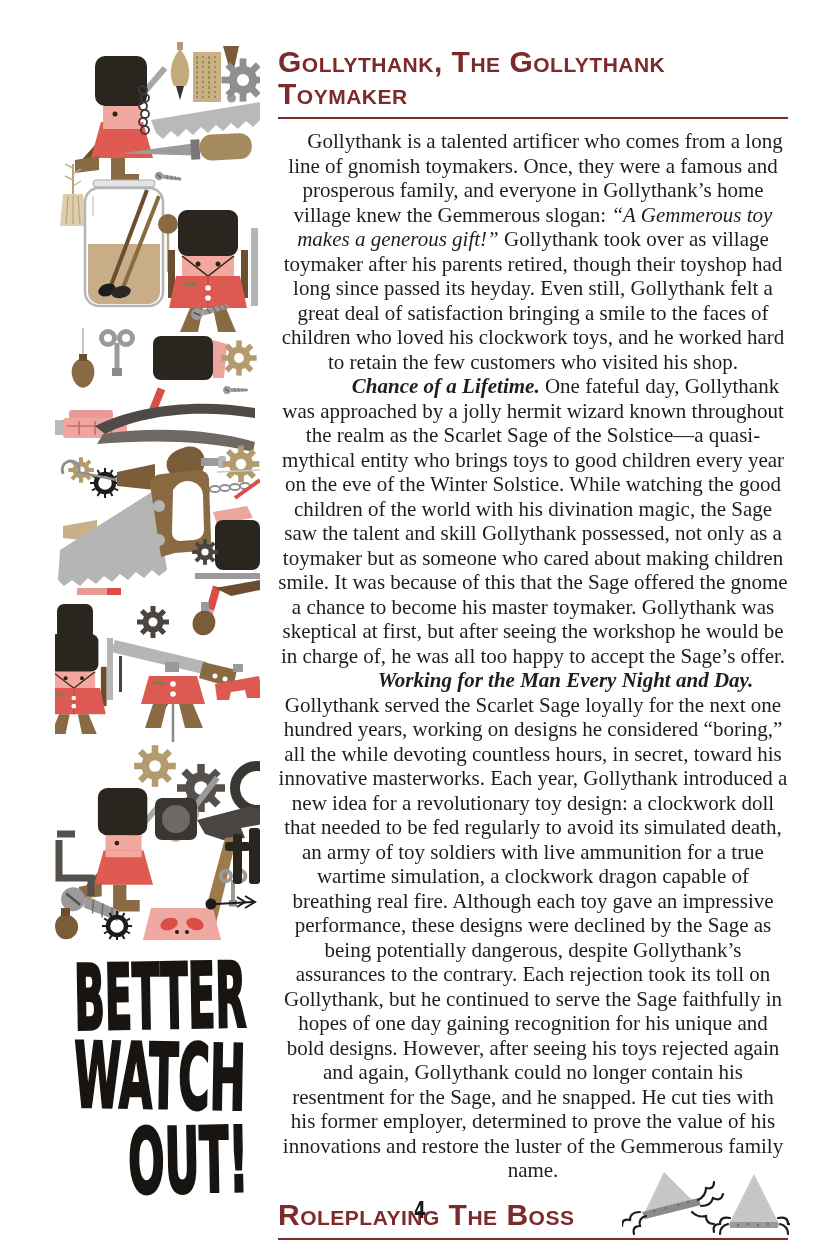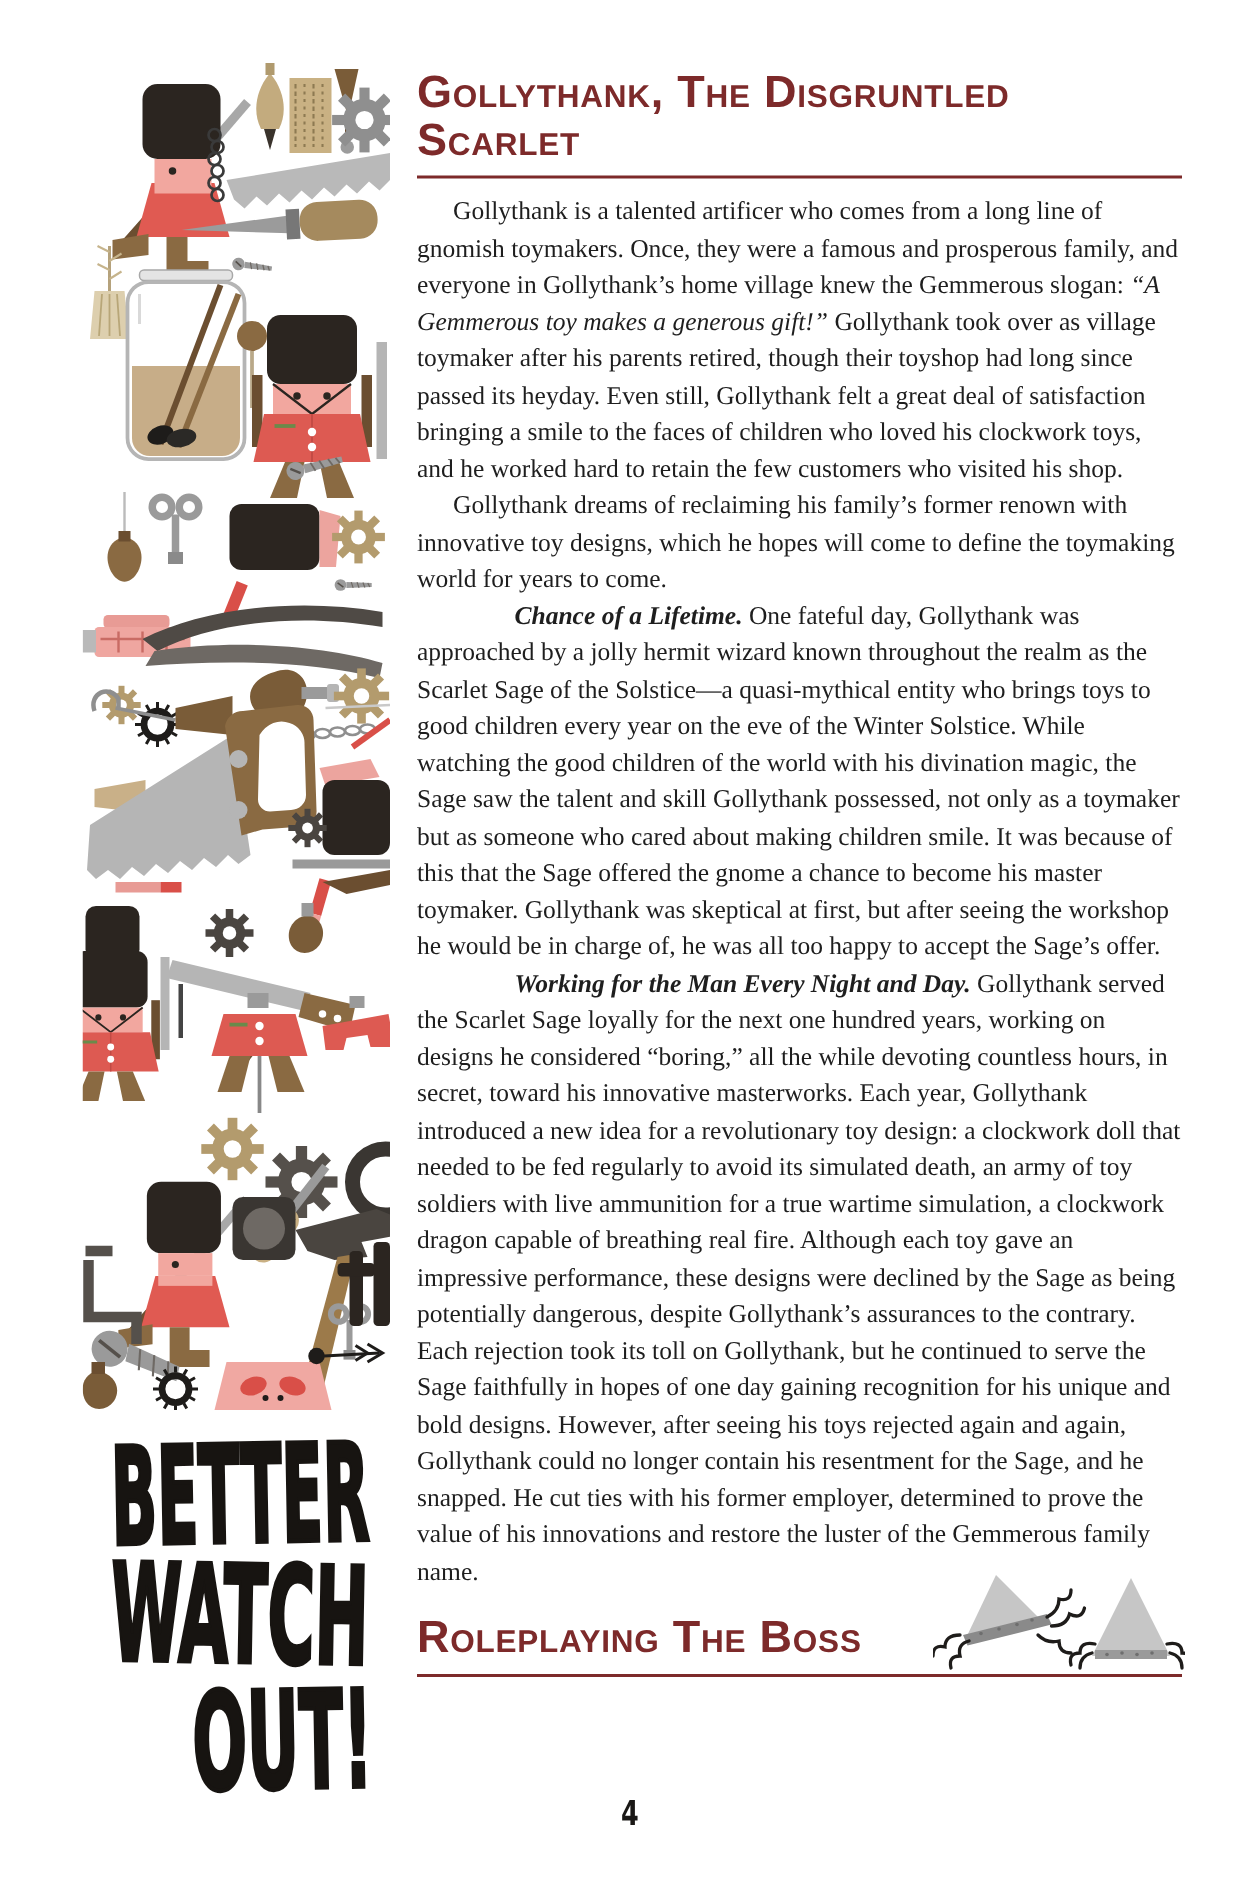--- a/index.html
+++ b/index.html
@@ -30,25 +30,25 @@
     font-family:"Liberation Sans", sans-serif;
     font-variant:small-caps;
     font-weight:bold;
     font-size:30px;
     line-height:1.05;
     letter-spacing:0.5px;
     color:#7d2a2a;
   }
   .body-copy p{
     margin:0;
-    font-size:17px;
+    font-size:21px;
     line-height:24.5px;
     color:#1e1e1e;
     text-indent:24px;
-    text-align:left;
+    text-align:center;
   }
   .r-i{font-style:italic;}
   .r-bi{font-style:italic;font-weight:bold;margin-left:41px;}
   .section-gap{margin-top:16px;}
   .spiders{position:absolute;right:-2px;bottom:-2px;}
   
   .page-number{
     position:absolute;left:0;right:0;top:1200px;text-align:center;
     font-family:"DejaVu Sans", sans-serif;font-weight:bold;font-size:17px;color:#1a1816;
     transform:scaleY(1.35);
@@ -404,25 +404,24 @@
       <text x="6" y="82" font-size="90" textLength="172" lengthAdjust="spacingAndGlyphs" transform="rotate(-1 90 40)">BETTER</text>
       <text x="6" y="162" font-size="90" textLength="172" lengthAdjust="spacingAndGlyphs" transform="rotate(1 90 120)">WATCH</text>
       <text x="60" y="246" font-size="90" textLength="120" lengthAdjust="spacingAndGlyphs" transform="rotate(-1 120 200)">OUT!</text>
     </g>
   </svg>
 </div>
 
 <div class="main">
 
   <div class="section-header">
-    <h1 class="section-heading">Gollythank, The Disgruntled Scarlet</h1>
+    <h1 class="section-heading">Gollythank, The Gollythank Toymaker</h1>
   </div>
   <div class="body-copy">
       <p><span>Gollythank is a talented artificer who comes from a long line of gnomish toymakers. Once, they were a famous and prosperous family, and everyone in Gollythank’s home village knew the Gemmerous slogan: </span><span class="r-i">“A Gemmerous toy makes a generous gift!”</span><span> Gollythank took over as village toymaker after his parents retired, though their toyshop had long since passed its heyday. Even still, Gollythank felt a great deal of satisfaction bringing a smile to the faces of children who loved his clockwork toys, and he worked hard to retain the few customers who visited his shop.</span></p>
-      <p><span>Gollythank dreams of reclaiming his family’s former renown with innovative toy designs, which he hopes will come to define the toymaking world for years to come.</span></p>
       <p><span class="r-bi">Chance of a Lifetime.</span><span> One fateful day, Gollythank was approached by a jolly hermit wizard known throughout the realm as the Scarlet Sage of the Solstice—a quasi-mythical entity who brings toys to good children every year on the eve of the Winter Solstice. While watching the good children of the world with his divination magic, the Sage saw the talent and skill Gollythank possessed, not only as a toymaker but as someone who cared about making children smile. It was because of this that the Sage offered the gnome a chance to become his master toymaker. Gollythank was skeptical at first, but after seeing the workshop he would be in charge of, he was all too happy to accept the Sage’s offer.</span></p>
       <p><span class="r-bi">Working for the Man Every Night and Day.</span><span> Gollythank served the Scarlet Sage loyally for the next one hundred years, working on designs he considered “boring,” all the while devoting countless hours, in secret, toward his innovative masterworks. Each year, Gollythank introduced a new idea for a revolutionary toy design: a clockwork doll that needed to be fed regularly to avoid its simulated death, an army of toy soldiers with live ammunition for a true wartime simulation, a clockwork dragon capable of breathing real fire. Although each toy gave an impressive performance, these designs were declined by the Sage as being potentially dangerous, despite Gollythank’s assurances to the contrary. Each rejection took its toll on Gollythank, but he continued to serve the Sage faithfully in hopes of one day gaining recognition for his unique and bold designs. However, after seeing his toys rejected again and again, Gollythank could no longer contain his resentment for the Sage, and he snapped. He cut ties with his former employer, determined to prove the value of his innovations and restore the luster of the Gemmerous family name.</span></p>
     </div>
 
   <div class="section-header section-gap">
     <h1 class="section-heading">Roleplaying The Boss</h1>
     <svg class="spiders" width="168" height="70" viewBox="0 0 168 70" xmlns="http://www.w3.org/2000/svg">
 
       <g>
         <path d="M42,2 L74,34 L22,44 Z" fill="#c6c6c6"></path>

